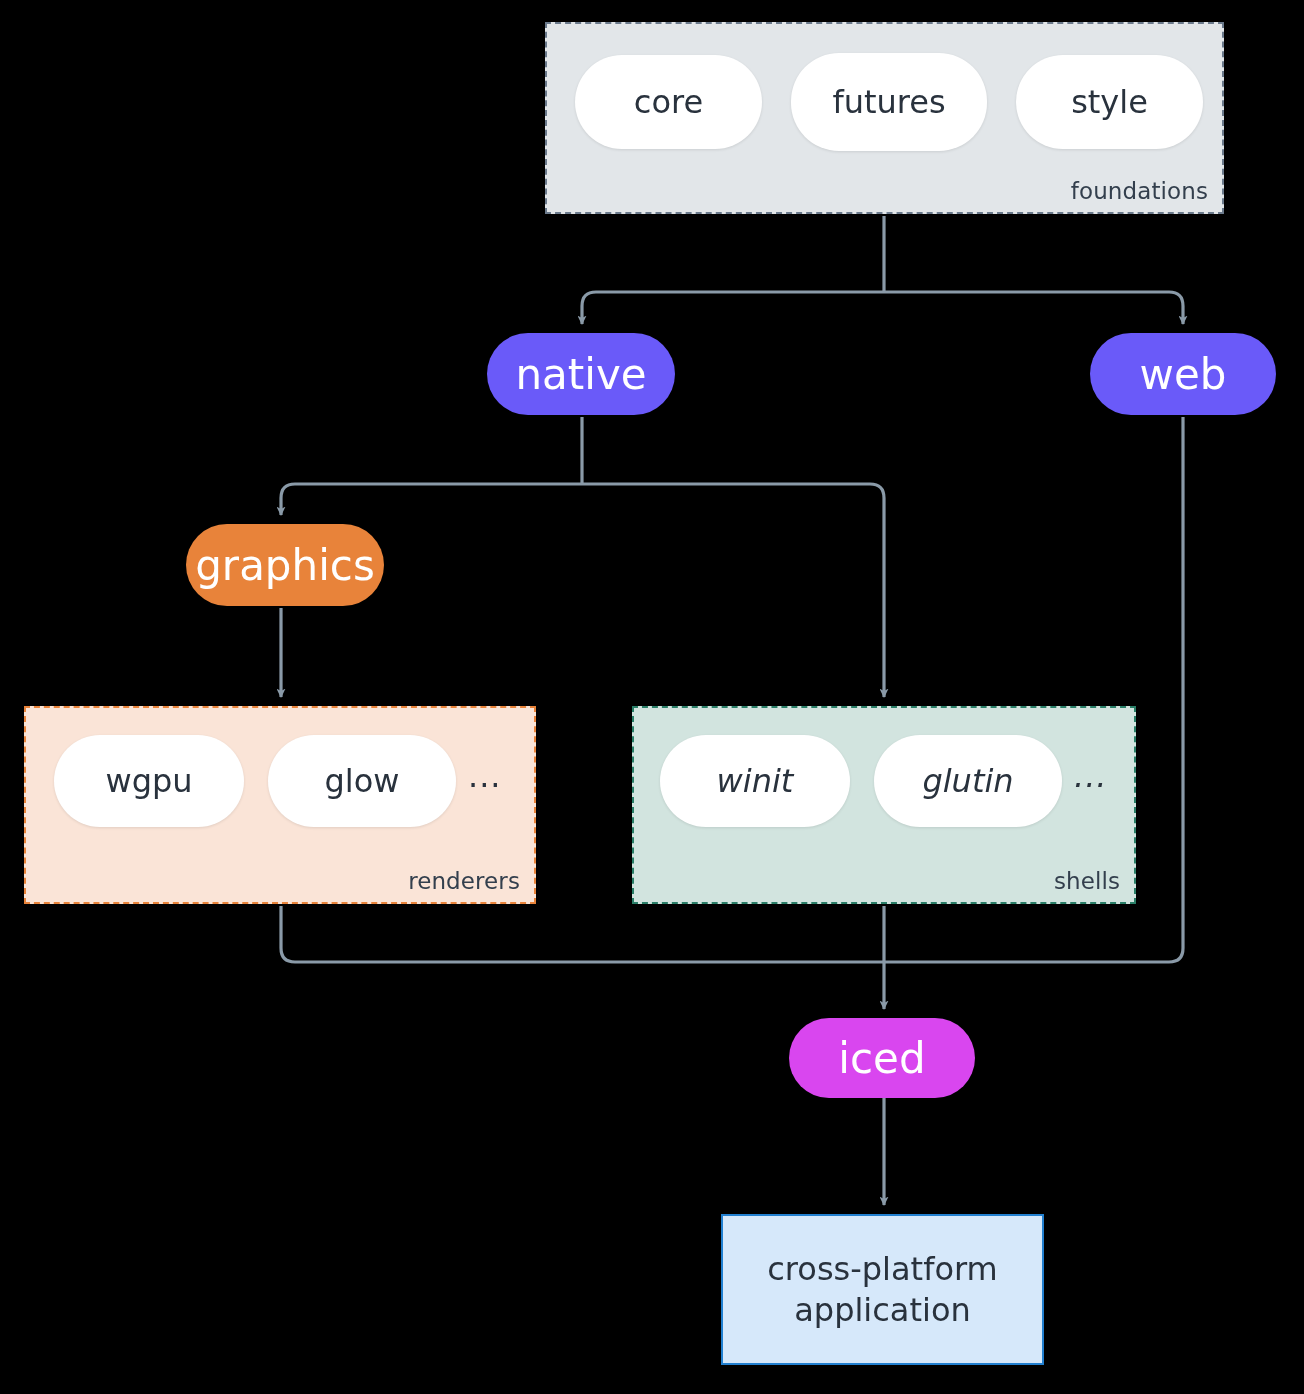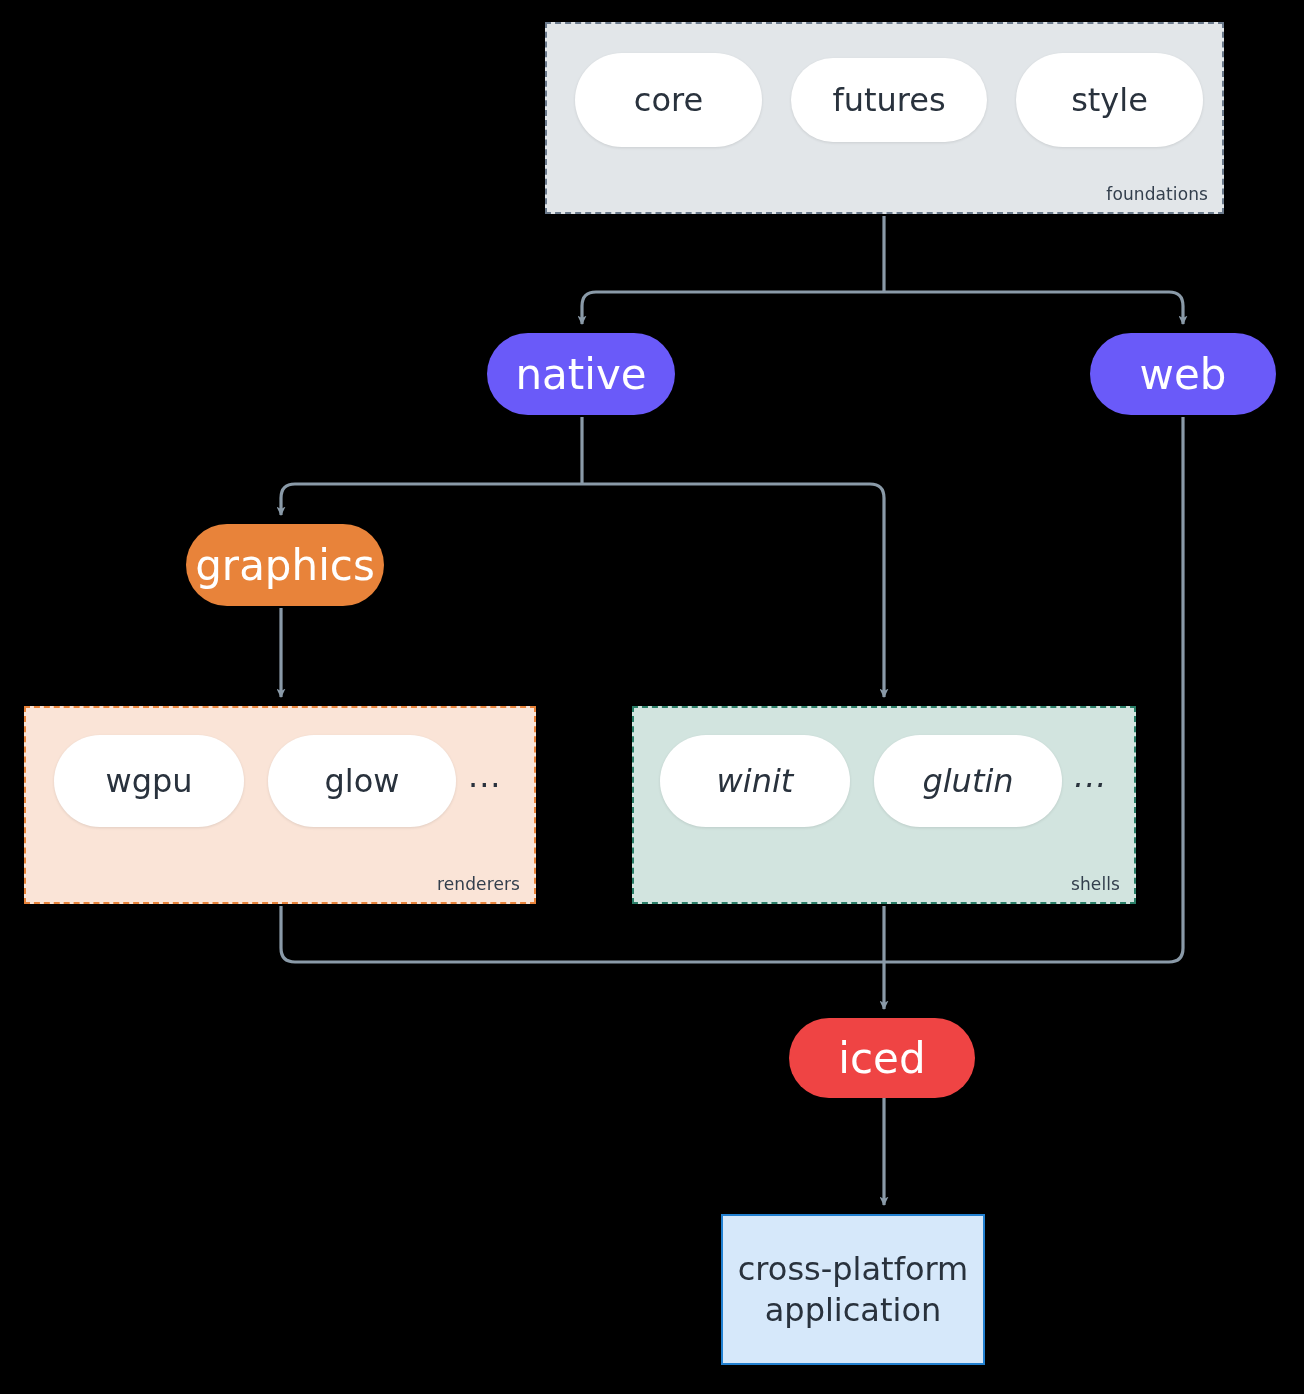--- a/index.html
+++ b/index.html
@@ -29,21 +29,21 @@
 
   
   .group {
     position: absolute;
     box-sizing: border-box;
   }
   .group-label {
     position: absolute;
     right: 14px;
     bottom: 8px;
-    font-size: 17px;
+    font-size: 23px;
     color: #333f4d;
     letter-spacing: 0.1px;
     white-space: nowrap;
   }
   .group-items {
     position: absolute;
     left: 0;
     top: 0;
     display: flex;
     align-items: center;
@@ -97,21 +97,21 @@
     align-items: center;
     justify-content: center;
     background: #ffffff;
     border-radius: 48px;
     color: #29323d;
     font-size: 32px;
     box-shadow: 0 1px 3px rgba(0,0,0,0.10);
     box-sizing: border-box;
   }
   .pill.wide   { width: 187px; height: 94px; }
-  .pill.wide2  { width: 196px; height: 84px; }
+  .pill.wide2  { width: 196px; height: 98px; }
   .pill.small  { width: 190px; height: 92px; }
   .pill.small2 { width: 188px; height: 92px; }
   .pill-gap { width: 29px; }
   .pill-gap-sm { width: 24px; }
 
   .ellipsis {
     color: #29323d;
     font-size: 32px;
     letter-spacing: 1px;
     padding: 0 0 10px 12px;
@@ -149,29 +149,29 @@
     top: 524px;
     width: 198px;
     height: 82px;
     background: #e8833a;
   }
   #node-iced {
     left: 789px;
     top: 1018px;
     width: 186px;
     height: 80px;
-    background: #ef4444;
+    background: #d946ef;
   }
 
   
   #node-application {
     position: absolute;
     left: 721px;
     top: 1214px;
-    width: 264px;
+    width: 323px;
     height: 151px;
     background: #d6e8fa;
     border: 2px solid #2280d0;
     box-sizing: border-box;
     display: flex;
     flex-direction: column;
     align-items: center;
     justify-content: center;
     color: #29323d;
     font-size: 32px;

